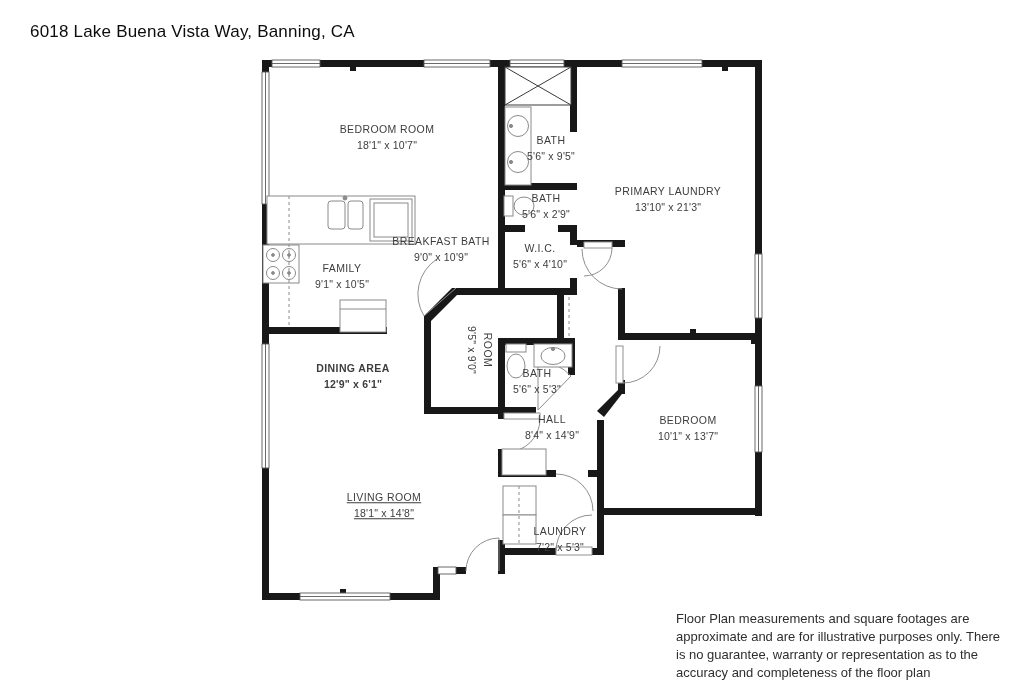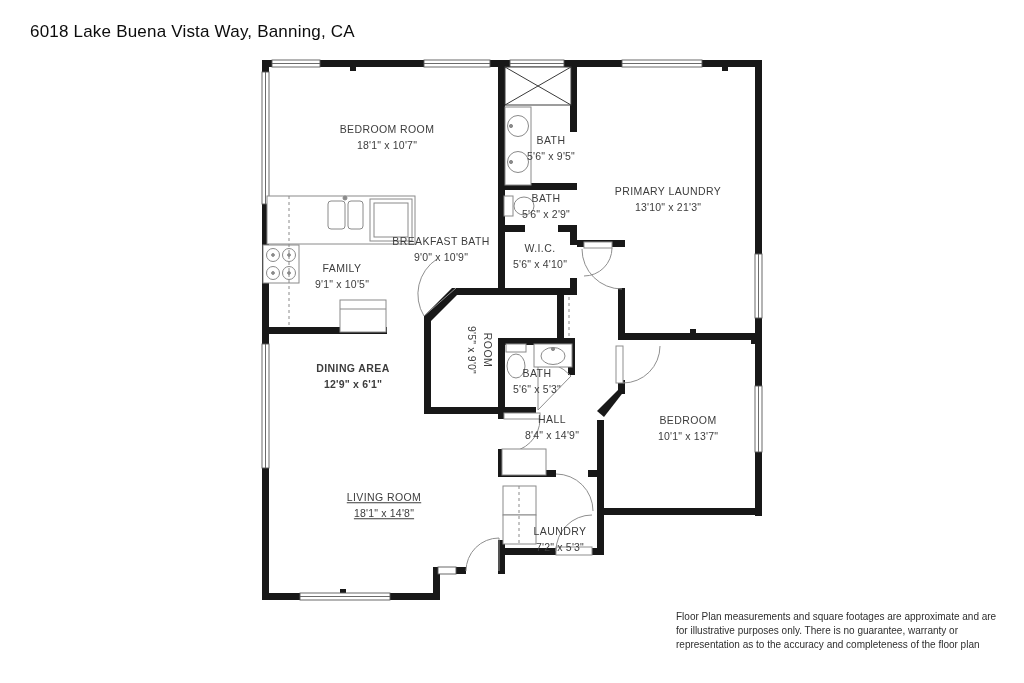--- a/index.html
+++ b/index.html
@@ -8,21 +8,21 @@
     font-family:"Liberation Sans", sans-serif; overflow:hidden;
   }
   #plan-svg { position:absolute; left:0; top:0; }
   .title {
     position:absolute; left:30px; top:22px;
     font-size:17px; font-weight:normal; color:#0c0c0c; letter-spacing:.2px;
     white-space:nowrap;
   }
   .disclaimer {
     position:absolute; left:676px; top:610px; width:334px;
-    font-size:10px; line-height:1.38; color:#2e2e2e;
+    font-size:13px; line-height:1.38; color:#2e2e2e;
   }
   .lbl {
     position:absolute; transform:translate(-50%,-50%);
     text-align:center; white-space:nowrap;
     font-size:10.5px; line-height:1.5; color:#3d3d3d; letter-spacing:.4px;
   }
   .lbl .nm { display:block; }
   .lbl .dm { display:block; letter-spacing:.2px; }
   .lbl.rot { transform:translate(-50%,-50%) rotate(90deg); }
 </style>

